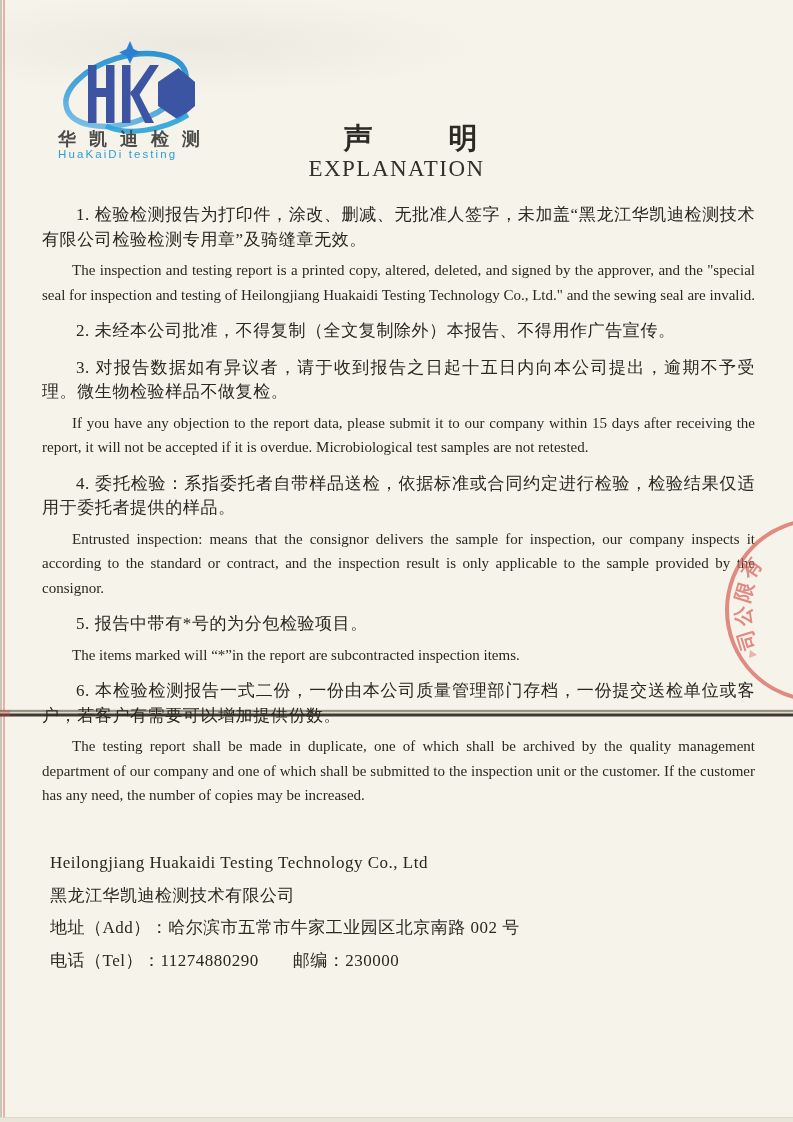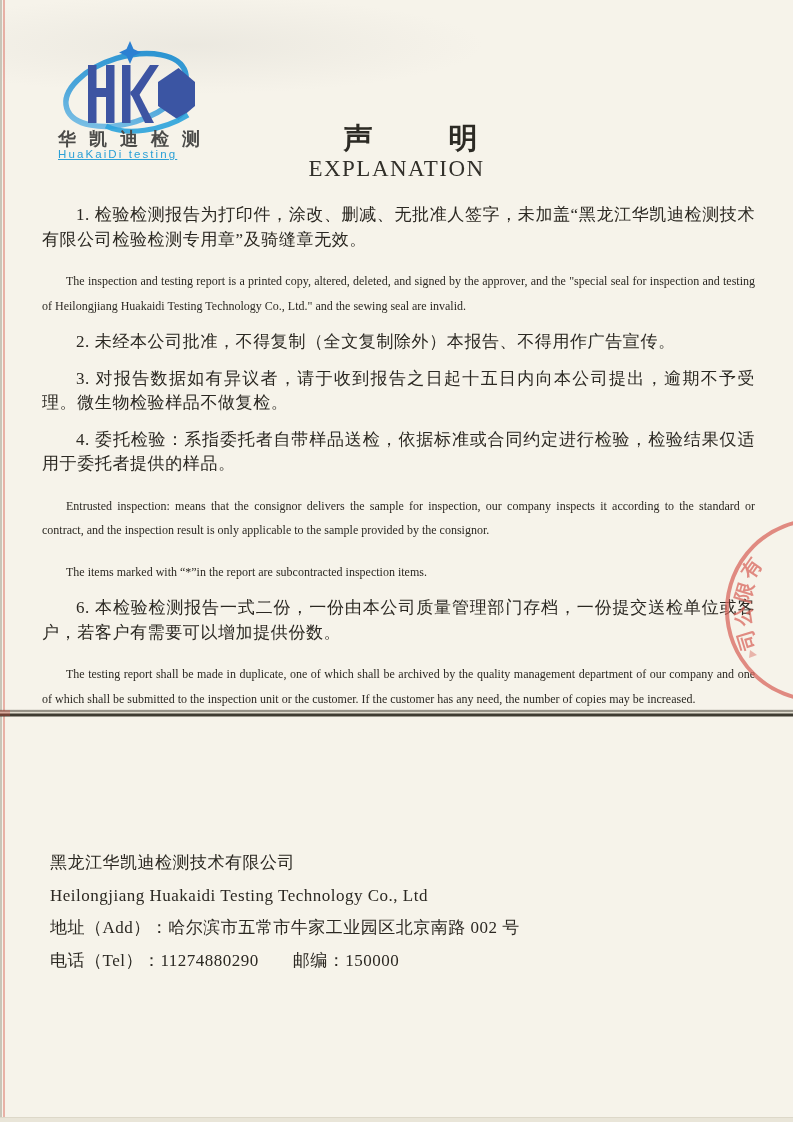--- a/index.html
+++ b/index.html
@@ -31,41 +31,41 @@
   .logo svg{position:absolute;left:0;top:0;}
   .logo-cn{
     position:absolute;left:12px;top:87px;width:142px;
     font-family:"Liberation Sans","DejaVu Sans",sans-serif;
     font-weight:bold;font-size:18px;color:#4b4b49;
     display:flex;justify-content:space-between;
   }
   .logo-en{
     position:absolute;left:12px;top:108px;width:142px;
     font-family:"Liberation Sans","DejaVu Sans",sans-serif;
-    font-size:11.5px;letter-spacing:2.1px;color:#2ba0d6;white-space:nowrap;text-decoration:underline;
+    font-size:11.5px;letter-spacing:2.1px;color:#2ba0d6;white-space:nowrap;
   }
   
   .title-cn{
     position:absolute;top:119px;left:14px;width:100%;text-align:center;
     font-size:29px;font-weight:bold;color:#2c2a24;
   }
   .title-cn .gap2{margin-left:76px;}
   .title-en{
     position:absolute;top:156px;left:0;width:100%;text-align:center;
     font-size:23px;letter-spacing:1.5px;color:#32302a;
   }
   
   .content{
     position:absolute;top:203px;left:42px;width:713px;
     text-align:justify;
   }
   .content p{margin:0;text-indent:2em;}
   .content p.cn{font-size:17px;line-height:24.6px;margin-top:12px;letter-spacing:.6px;}
   .content p.cn:first-child{margin-top:0;}
-  .content p.en{font-size:12px;line-height:24.4px;margin-top:17px;}
+  .content p.en{font-size:15px;line-height:24.4px;margin-top:6px;}
   
   .footer{position:absolute;top:847px;left:50px;width:660px;}
   .footer .row{font-size:17px;line-height:32.5px;letter-spacing:.5px;white-space:nowrap;}
   .footer .postal{margin-left:2em;}
   
   .seal{position:absolute;right:0;top:505px;pointer-events:none;}
 </style>
 </head>
 <body>
 
@@ -119,33 +119,35 @@
   <div class="title-cn">
     <span>声</span><span class="gap2">明</span>
   </div>
   <div class="title-en">EXPLANATION</div>
 
   <div class="content">
     <p class="cn">1. 检验检测报告为打印件，涂改、删减、无批准人签字，未加盖“黑龙江华凯迪检测技术有限公司检验检测专用章”及骑缝章无效。</p>
     <p class="en">The inspection and testing report is a printed copy, altered, deleted, and signed by the approver, and the "special seal for inspection and testing of Heilongjiang Huakaidi Testing Technology Co., Ltd." and the sewing seal are invalid.</p>
     <p class="cn">2. 未经本公司批准，不得复制（全文复制除外）本报告、不得用作广告宣传。</p>
     <p class="cn">3. 对报告数据如有异议者，请于收到报告之日起十五日内向本公司提出，逾期不予受理。微生物检验样品不做复检。</p>
+    <p class="en">If you have any objection to the report data, please submit it to our company within 15 days after receiving the report, it will not be accepted if it is overdue. Microbiological test samples are not retested.</p>
     <p class="cn">4. 委托检验：系指委托者自带样品送检，依据标准或合同约定进行检验，检验结果仅适用于委托者提供的样品。</p>
     <p class="en">Entrusted inspection: means that the consignor delivers the sample for inspection, our company inspects it according to the standard or contract, and the inspection result is only applicable to the sample provided by the consignor.</p>
-    <p class="en">The items marked with “*”in the report are subcontracted inspection items.</p>
+    <p class="cn">5. 报告中带有*号的为分包检验项目。</p>
+    <p class="en">The items marked will “*”in the report are subcontracted inspection items.</p>
     <p class="cn">6. 本检验检测报告一式二份，一份由本公司质量管理部门存档，一份提交送检单位或客户，若客户有需要可以增加提供份数。</p>
     <p class="en">The testing report shall be made in duplicate, one of which shall be archived by the quality management department of our company and one of which shall be submitted to the inspection unit or the customer. If the customer has any need, the number of copies may be increased.</p>
   </div>
 
   <div class="footer">
+    <div class="row">Heilongjiang Huakaidi Testing Technology Co., Ltd</div>
     <div class="row">黑龙江华凯迪检测技术有限公司</div>
-    <div class="row">Heilongjiang Huakaidi Testing Technology Co., Ltd</div>
     <div class="row">地址（Add）：哈尔滨市五常市牛家工业园区北京南路 002 号</div>
     <div class="row">
-      <span>电话（Tel）：11274880290</span><span class="postal">邮编：150000</span>
+      <span>电话（Tel）：11274880290</span><span class="postal">邮编：230000</span>
     </div>
   </div>
 
   <svg class="seal" width="95" height="230" viewBox="698 505 95 230">
     <g opacity="0.75">
       <circle cx="817" cy="610" r="90" fill="none" stroke="#d9685e" stroke-width="4"></circle>
       <g fill="#d9685e" font-size="20" font-weight="bold" font-family="'Liberation Serif','DejaVu Serif',serif" text-anchor="middle">
         <text x="0" y="0" transform="translate(757,572) rotate(-55)">有</text>
         <text x="0" y="0" transform="translate(751,594) rotate(-73)">限</text>
         <text x="0" y="0" transform="translate(750,616) rotate(-90)">公</text>

